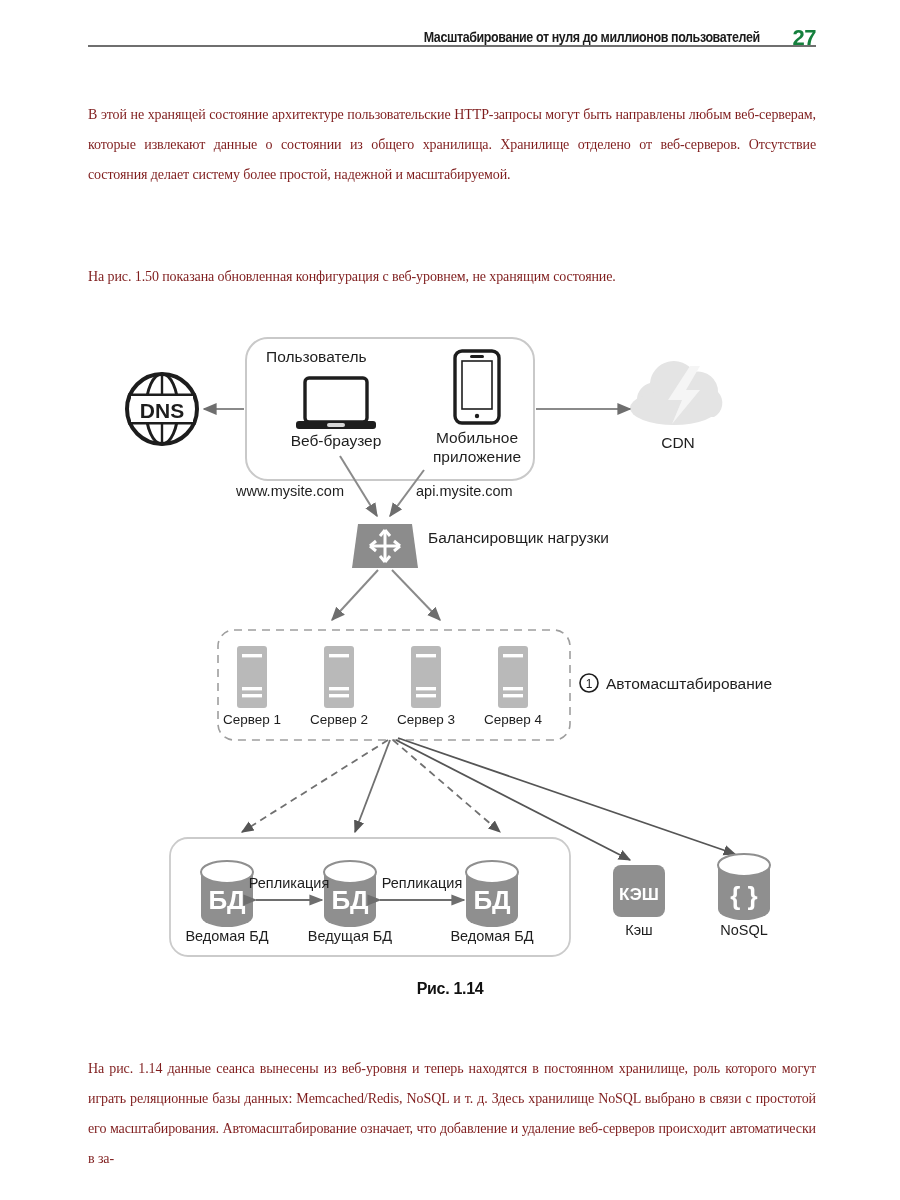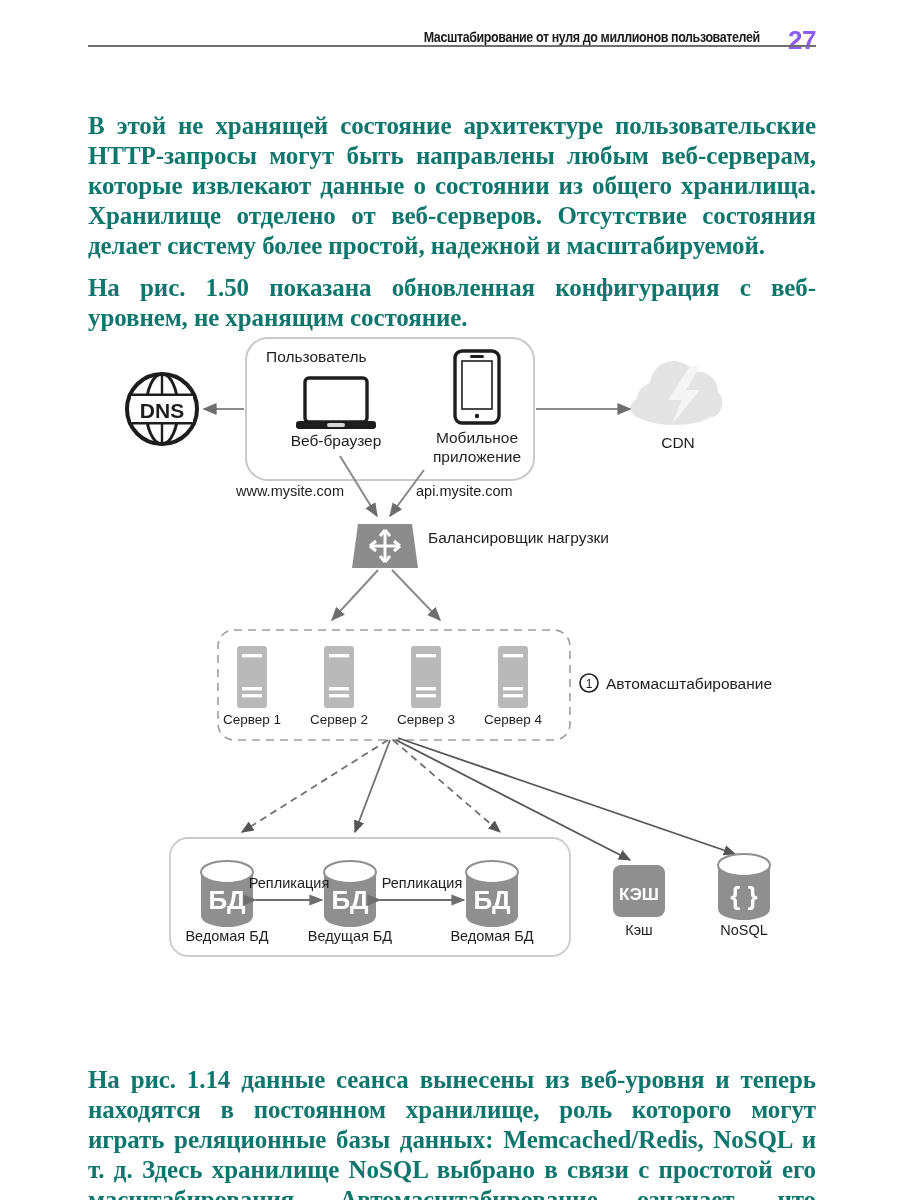--- a/index.html
+++ b/index.html
@@ -35,46 +35,45 @@
     transform: scaleX(0.86);
     transform-origin: right center;
     color: #1a1a1a;
     white-space: nowrap;
   }
   .page-header .page-number {
     position: absolute;
     right: 0;
     top: 0;
     font-family: "Liberation Sans", sans-serif;
-    font-size: 26px;
+    font-size: 22px;
     font-weight: 700;
-    color: #8b5cf6;
+    color: #15803d;
     letter-spacing: -0.5px;
   }
   .header-rule {
     position: absolute;
     left: 88px;
     top: 45px;
     width: 728px;
     height: 2px;
     background: #6f6f6f;
   }
 
   
   .para {
     position: absolute;
     left: 88px;
     width: 728px;
     font-family: "Liberation Serif", serif;
-    font-size: 25px;
+    font-size: 14px;
     line-height: 30px;
     text-align: justify;
-    color: #0f766e;
+    color: #7f1d1d;
     letter-spacing: -0.1px;
-    font-weight: bold;
   }
   .para.p1 { top: 86px; }
   .para.p2 { top: 248px; }
   .para.p3 { top: 1040px; }
 
   
   .figure {
     position: absolute;
     left: 0;
     top: 320px;
@@ -296,13 +295,14 @@
 
     <g>
       <path d="M718 545 a26 11 0 0 1 52 0 v44 a26 11 0 0 1 -52 0 z" fill="#8f8f8f"></path>
       <ellipse cx="744" cy="545" rx="26" ry="11" fill="#ffffff"></ellipse>
       <ellipse cx="744" cy="545" rx="26" ry="11" fill="none" stroke="#8f8f8f" stroke-width="2"></ellipse>
       <text class="white-tag" x="744" y="585" text-anchor="middle" font-size="26">{ }</text>
     </g>
     <text class="dlabel sz14" x="744" y="615" text-anchor="middle">NoSQL</text>
   </svg>
 
+  <div class="fig-caption">Рис. 1.14</div>
 </div>
 
 </body></html>

